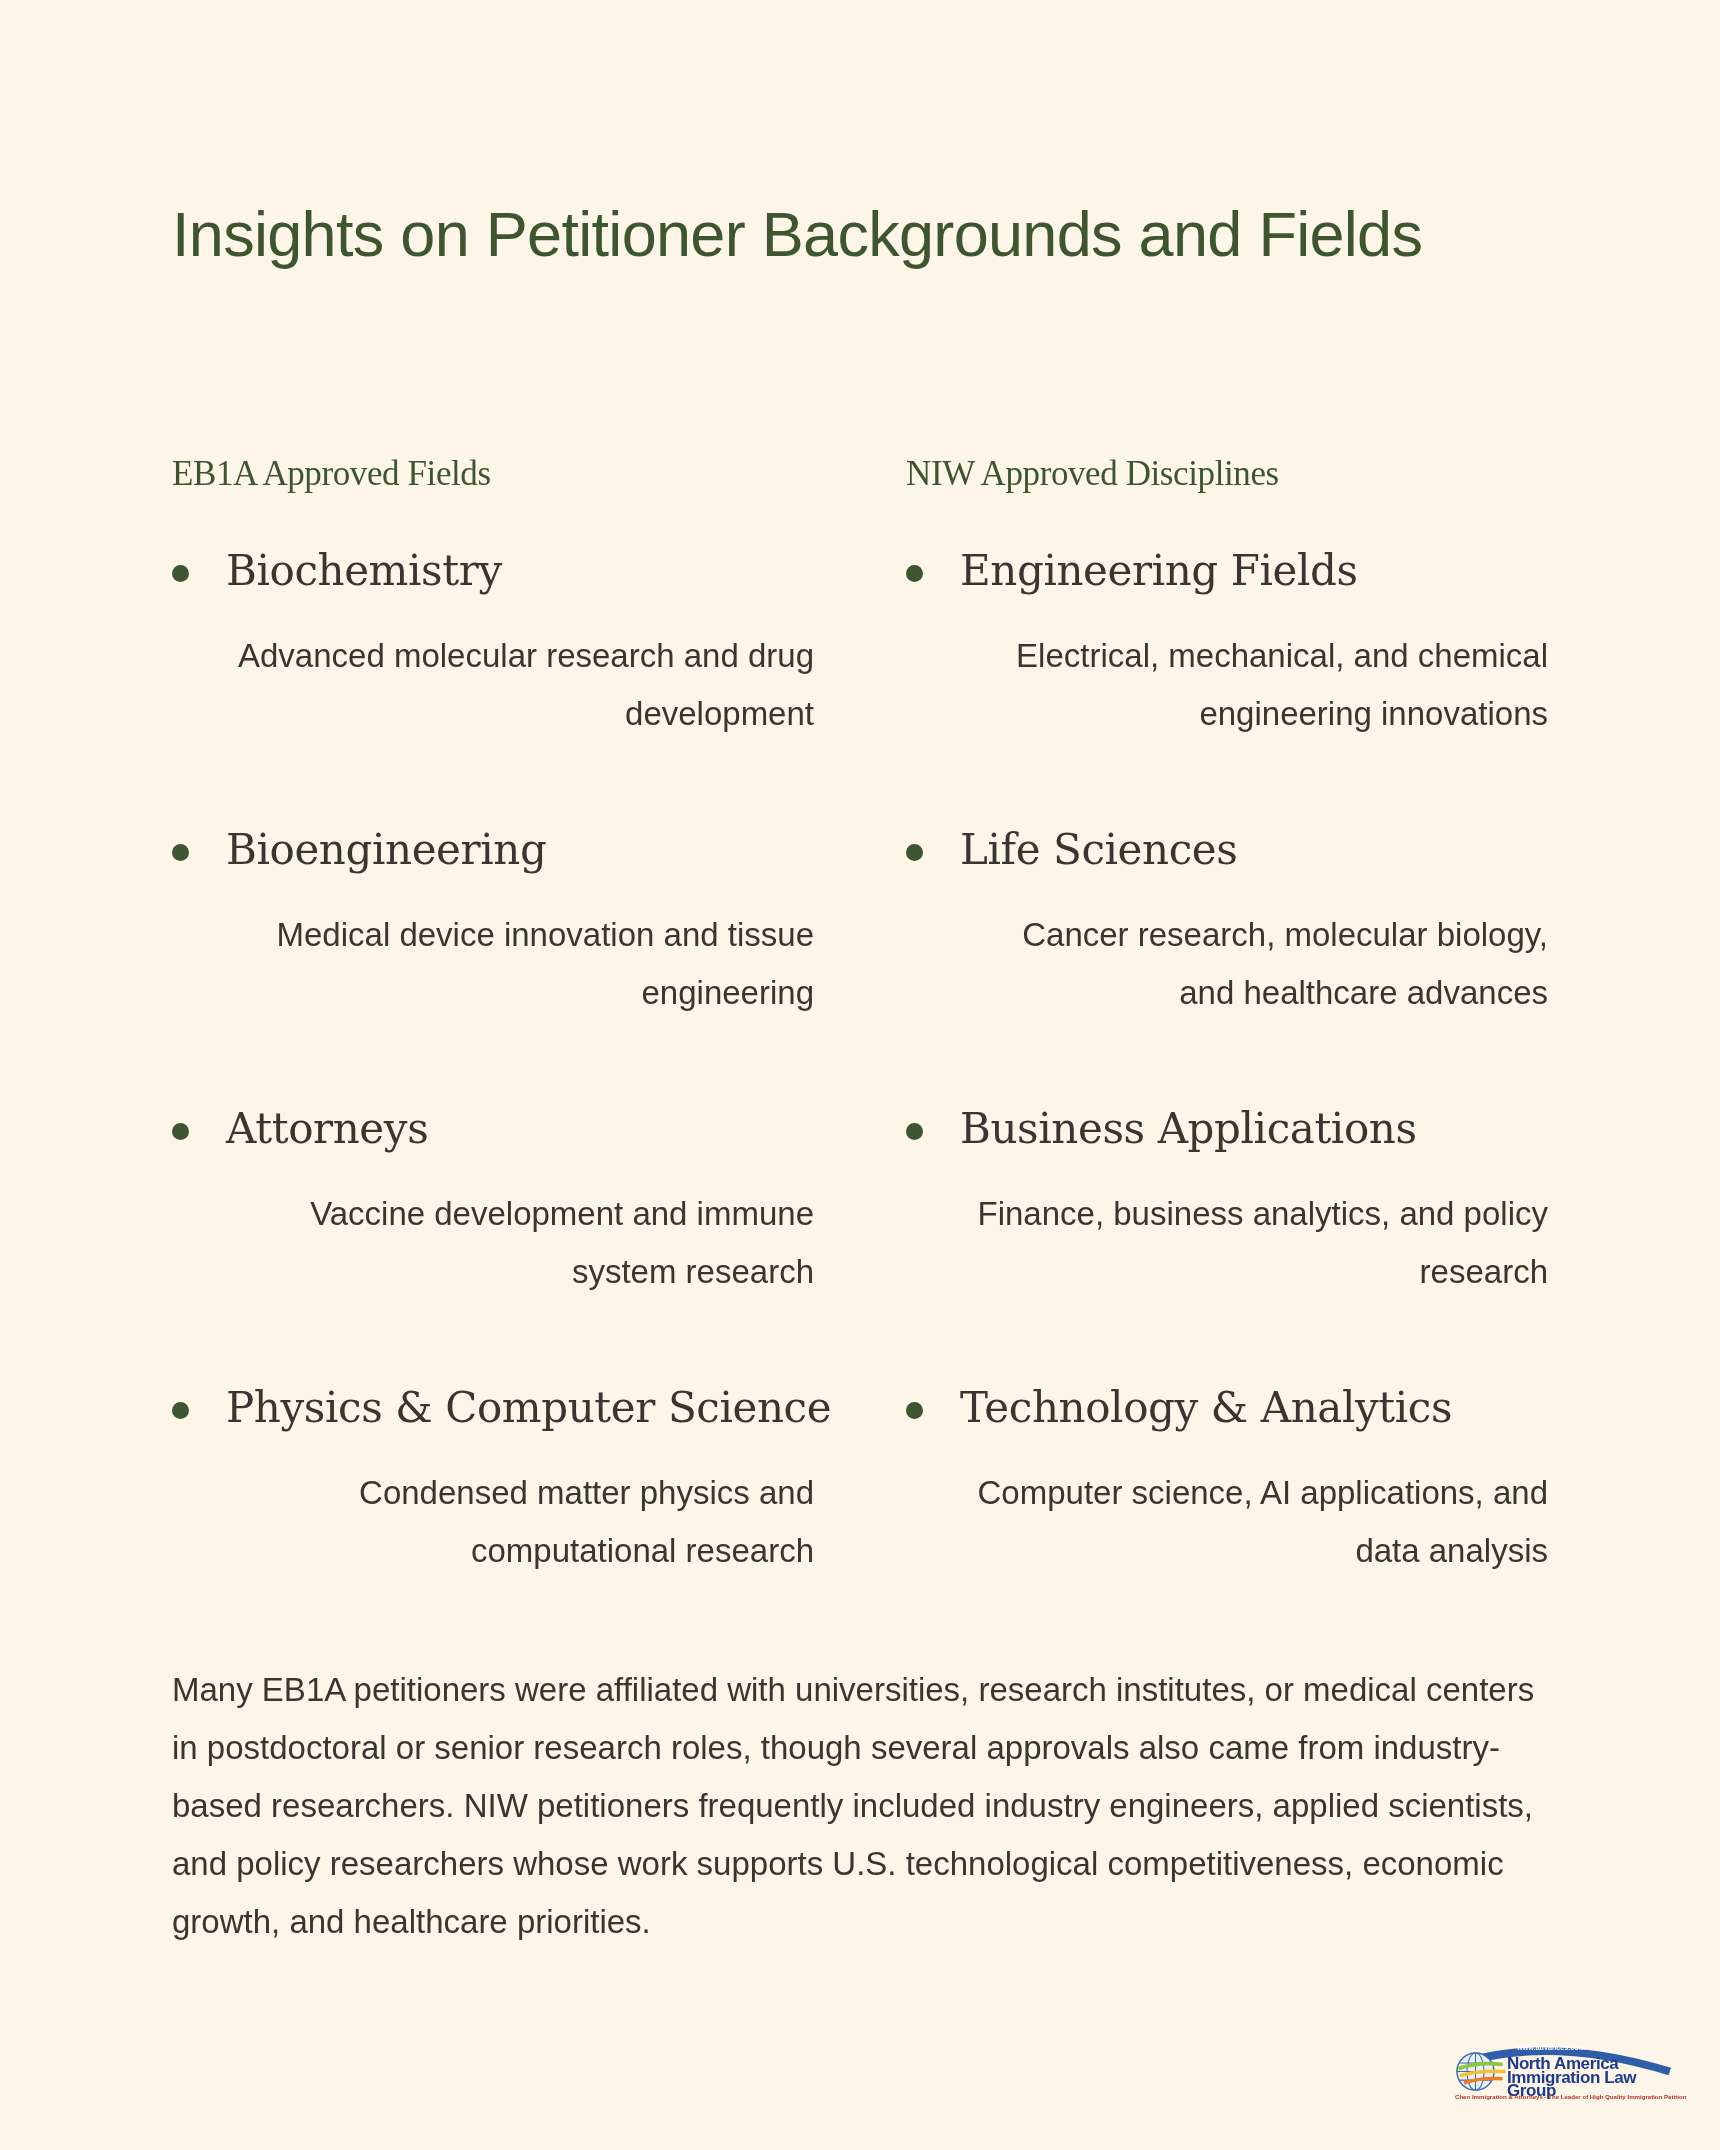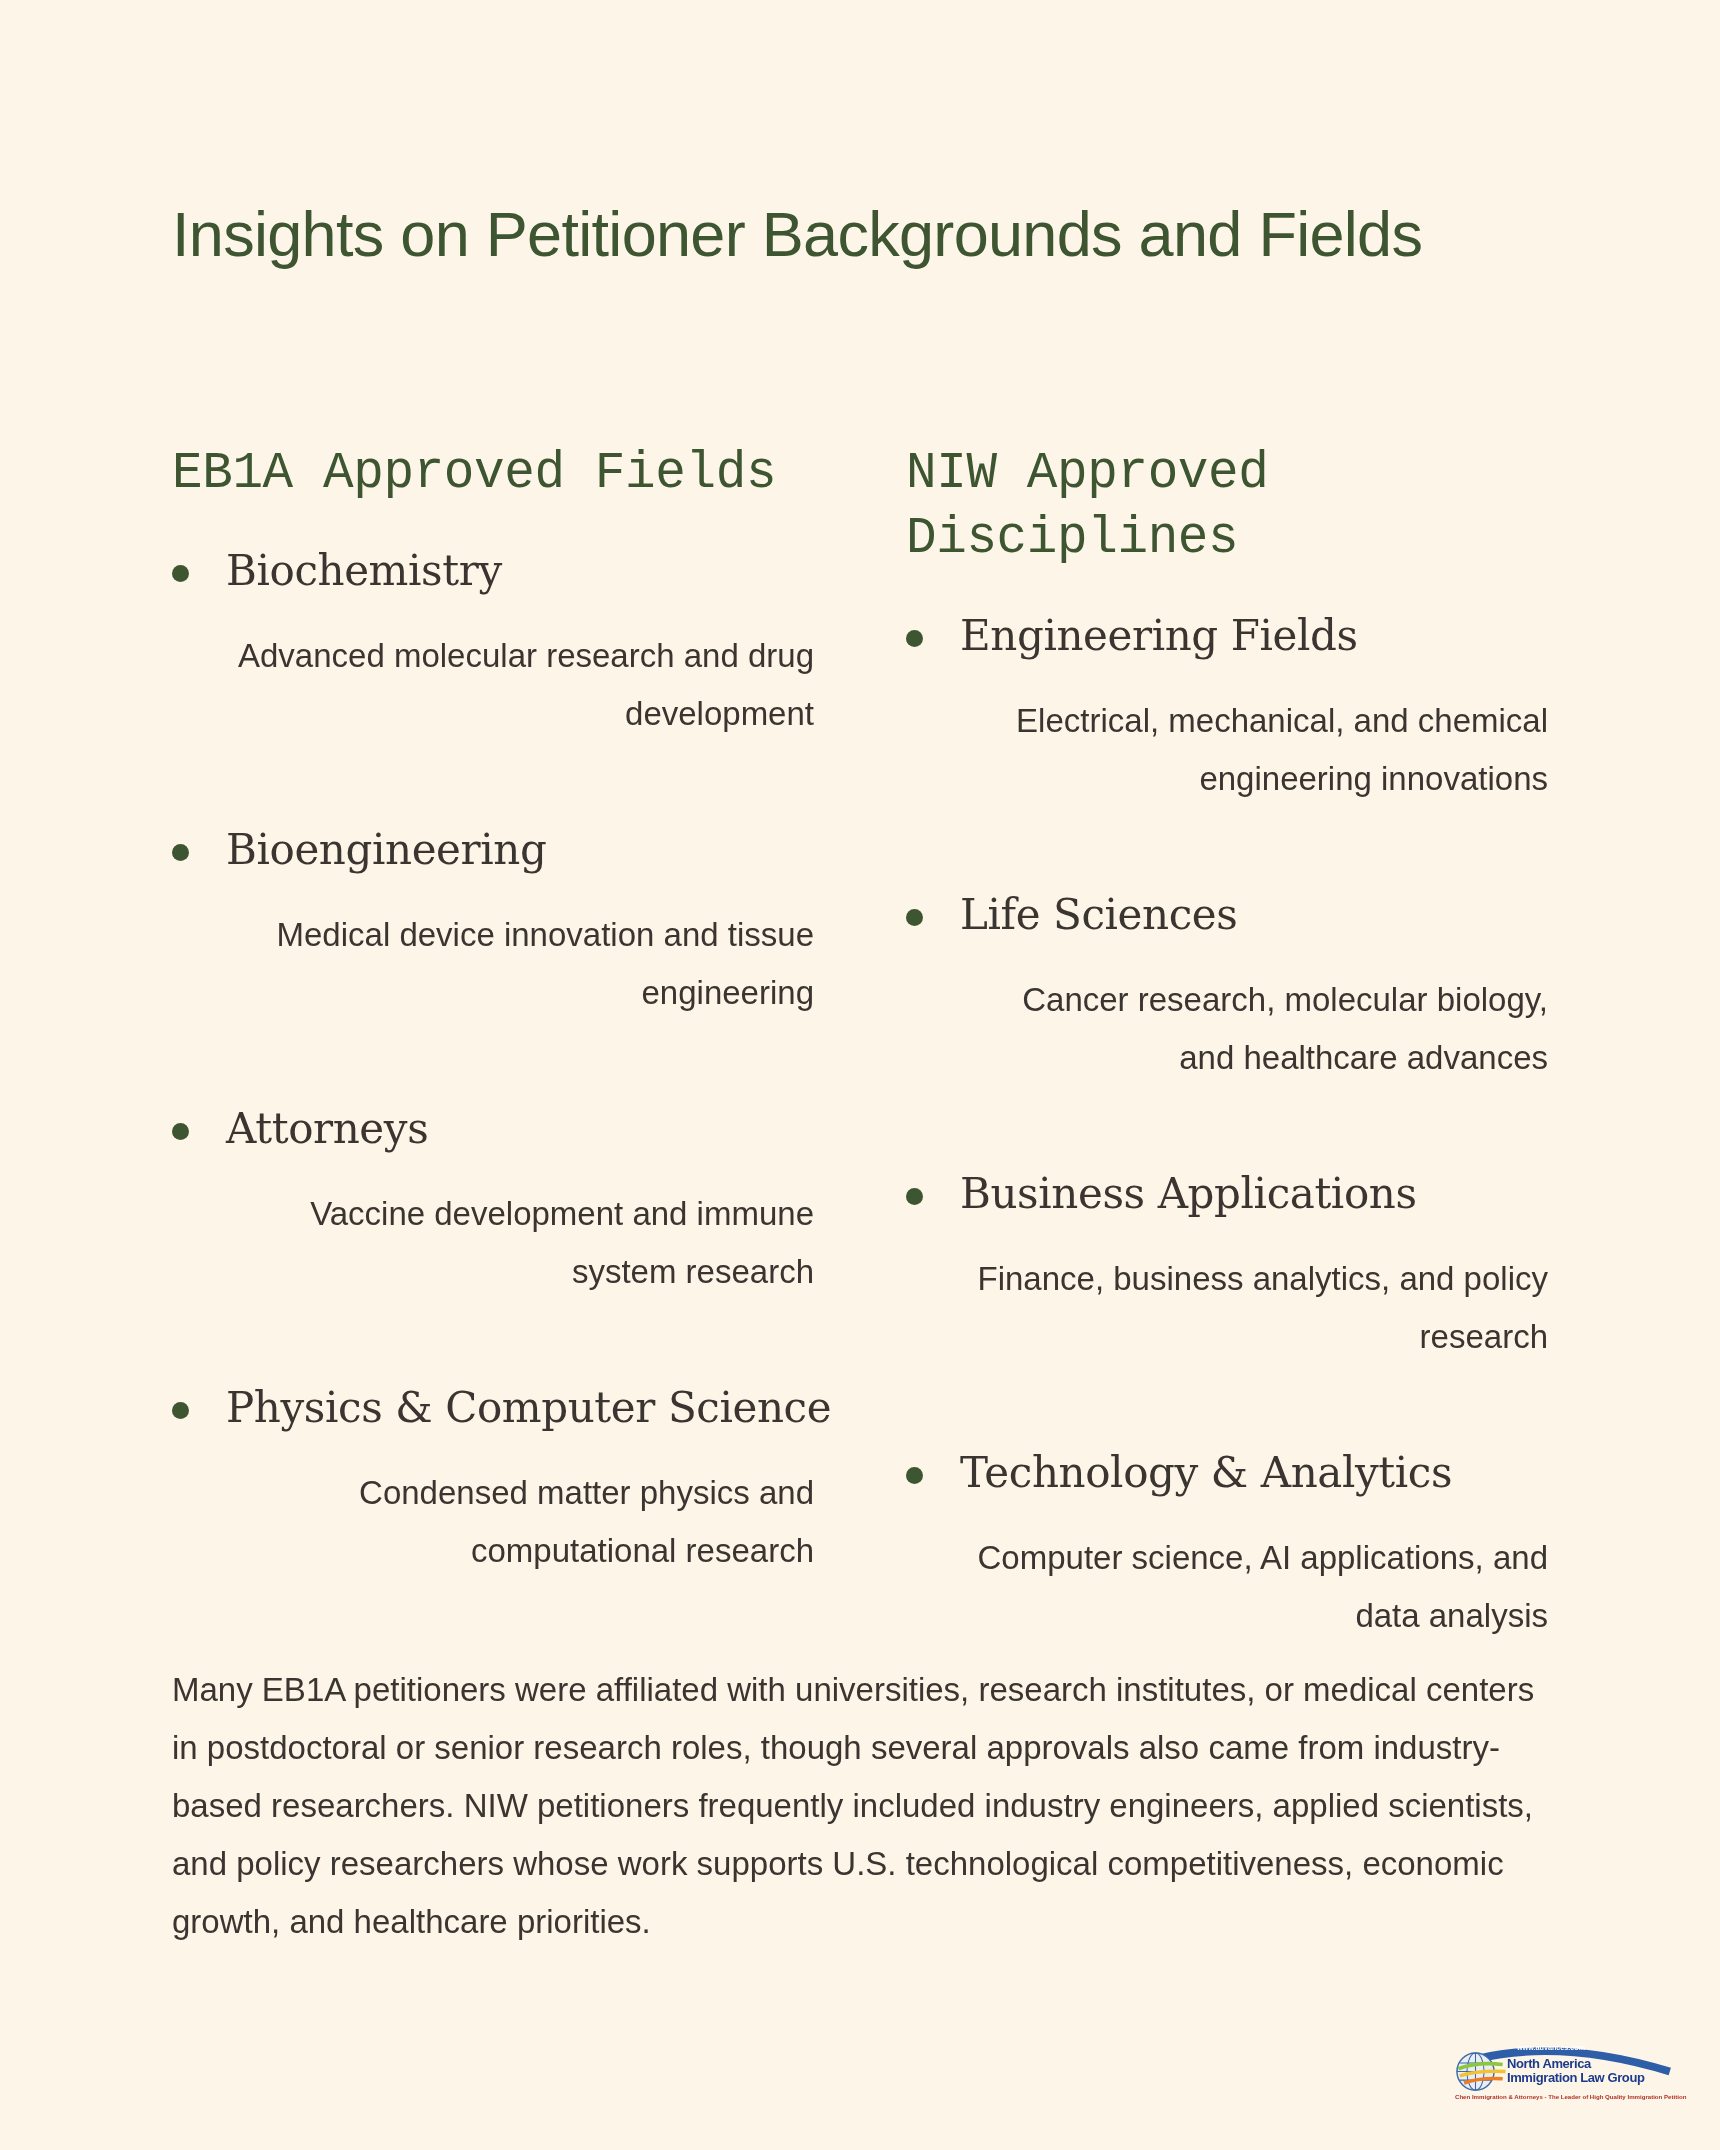--- a/index.html
+++ b/index.html
@@ -9,41 +9,41 @@
   }
   .title {
     position:absolute; left:172px; top:192px; width:1362px;
     font-family:Liberation Sans, sans-serif; font-size:63px; line-height:85px;
     color:#3e5531; margin:0; font-weight:normal; letter-spacing:-0.7px;
   }
   .col { position:absolute; top:441px; width:645px; }
   .col.left { left:172px; }
   .col.right { left:906px; }
   .col-heading {
-    font-family:Liberation Mono, monospace; font-size:51px; line-height:65px; color:#3e5531;
+    font-family:Liberation Serif, serif; font-size:35px; line-height:65px; color:#3e5531;
     margin:0; font-weight:normal; letter-spacing:-0.4px;
   }
   .item { position:relative; height:279px;text-align:right; }
   .items { margin-top:29px; }
   .bullet {
     position:absolute; left:0; top:30px; width:17px; height:17px; border-radius:50%; background:#3e5531;
   }
   .item-title {
     position:absolute; left:54px; top:0; font-family:"DejaVu Serif", serif; font-size:42px;
     line-height:72px; color:#3a3530; letter-spacing:-0.4px; white-space:nowrap;
   }
   .item-desc {
     position:absolute; left:54px; top:92px; width:588px; font-size:33px; line-height:58px; color:#3a3530;
   }
   .para {
     position:absolute; left:172px; top:1661px; width:1376px; font-size:33px; line-height:58px; color:#3a3530; margin:0;
   }
   .logo { position:absolute; left:1455px; top:2043px; width:226px; height:68px; }
   .logo-url { position:absolute; left:62px; top:0px; font-size:7.2px; color:#fff; font-weight:bold; z-index:2; }
-  .logo-name { position:absolute; left:52px; top:14.3px; font-size:13px; line-height:13.6px; font-weight:bold; color:#1d3b8c; letter-spacing:-0.4px; }
+  .logo-name { position:absolute; left:52px; top:14.3px; font-size:17px; line-height:13.6px; font-weight:bold; color:#1d3b8c; letter-spacing:-0.4px; }
   .logo-tag { position:absolute; left:0; top:50px; width:226px; font-size:6.1px; color:#b0322a; font-weight:bold; white-space:nowrap; }
 </style>
 </head>
 <body>
 
 <h1 class="title">Insights on Petitioner Backgrounds and Fields</h1>
 
 <div class="col left">
   <h2 class="col-heading">EB1A Approved Fields</h2>
   <div class="items">

